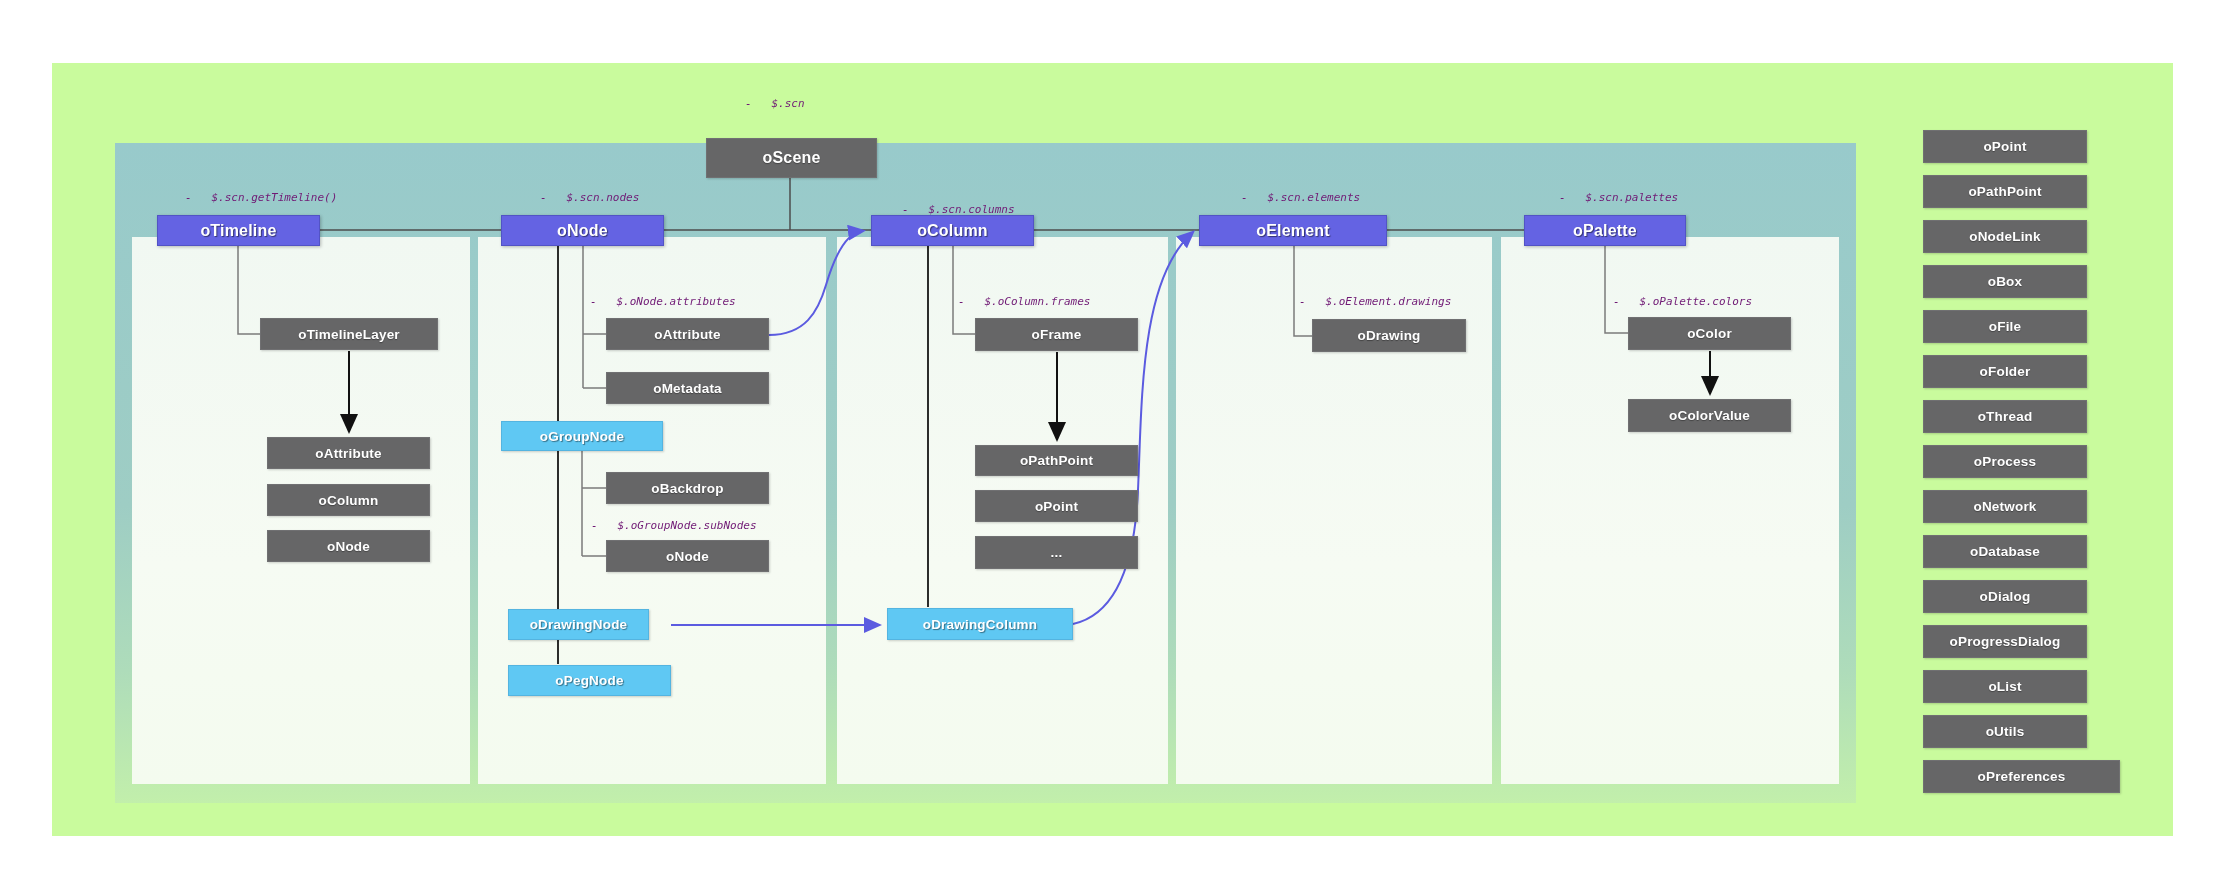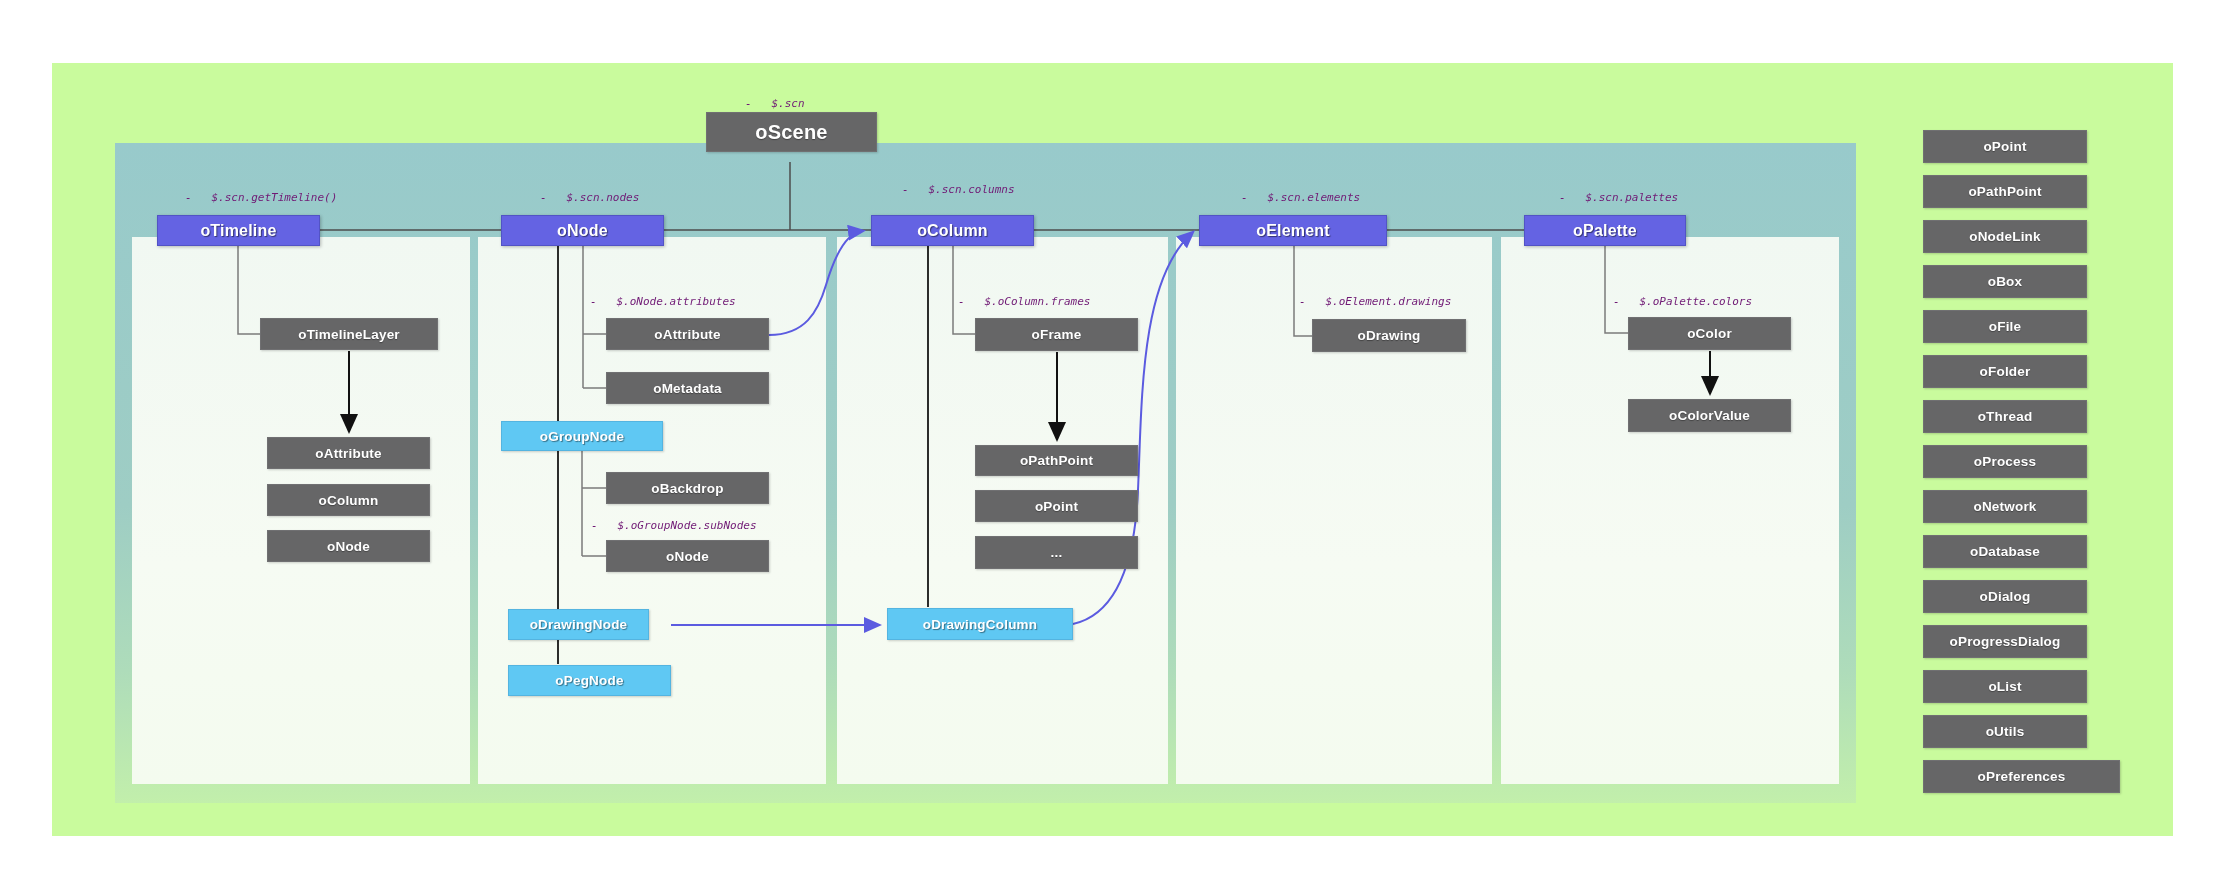--- a/index.html
+++ b/index.html
@@ -94,25 +94,25 @@
 
     <path d="M1605,246 V333 H1628" stroke="#7b7b7b" stroke-width="1.5" fill="none"></path>
     <path d="M1710,351 V392" stroke="#111111" stroke-width="2" fill="none" marker-end="url(#blackArrow)"></path>
 
     <path d="M769,335 C805,335 818,312 826,285 C834,258 845,233 862,231" stroke="#5b5be0" stroke-width="2" fill="none" marker-end="url(#blueArrow)"></path>
     <path d="M671,625 H878" stroke="#5b5be0" stroke-width="2" fill="none" marker-end="url(#blueArrow)"></path>
     <path d="M1073,624 C1118,614 1135,560 1138,490 C1142,400 1140,280 1192,233" stroke="#5b5be0" stroke-width="2" fill="none" marker-end="url(#blueArrow)"></path>
   </svg>
 
   <div class="mono-label" style="left:745px;top:96px;">-   $.scn</div>
-  <div class="gbox" style="left:706px;top:112px;width:171px;height:40px;font-size:20px;">oScene</div>
+  <div class="gbox" style="left:706px;top:138px;width:171px;height:40px;font-size:16px;">oScene</div>
 
   <div class="mono-label" style="left:185px;top:190px;">-   $.scn.getTimeline()</div>
   <div class="mono-label" style="left:540px;top:190px;">-   $.scn.nodes</div>
-  <div class="mono-label" style="left:902px;top:182px;">-   $.scn.columns</div>
+  <div class="mono-label" style="left:902px;top:202px;">-   $.scn.columns</div>
   <div class="mono-label" style="left:1241px;top:190px;">-   $.scn.elements</div>
   <div class="mono-label" style="left:1559px;top:190px;">-   $.scn.palettes</div>
 
   <div class="hbox" style="left:157px;top:215px;width:163px;height:31px;">oTimeline</div>
   <div class="hbox" style="left:501px;top:215px;width:163px;height:31px;">oNode</div>
   <div class="hbox" style="left:871px;top:215px;width:163px;height:31px;">oColumn</div>
   <div class="hbox" style="left:1199px;top:215px;width:188px;height:31px;">oElement</div>
   <div class="hbox" style="left:1524px;top:215px;width:162px;height:31px;">oPalette</div>
 
   <div class="gbox" style="left:260px;top:318px;width:178px;height:32px;">oTimelineLayer</div>

